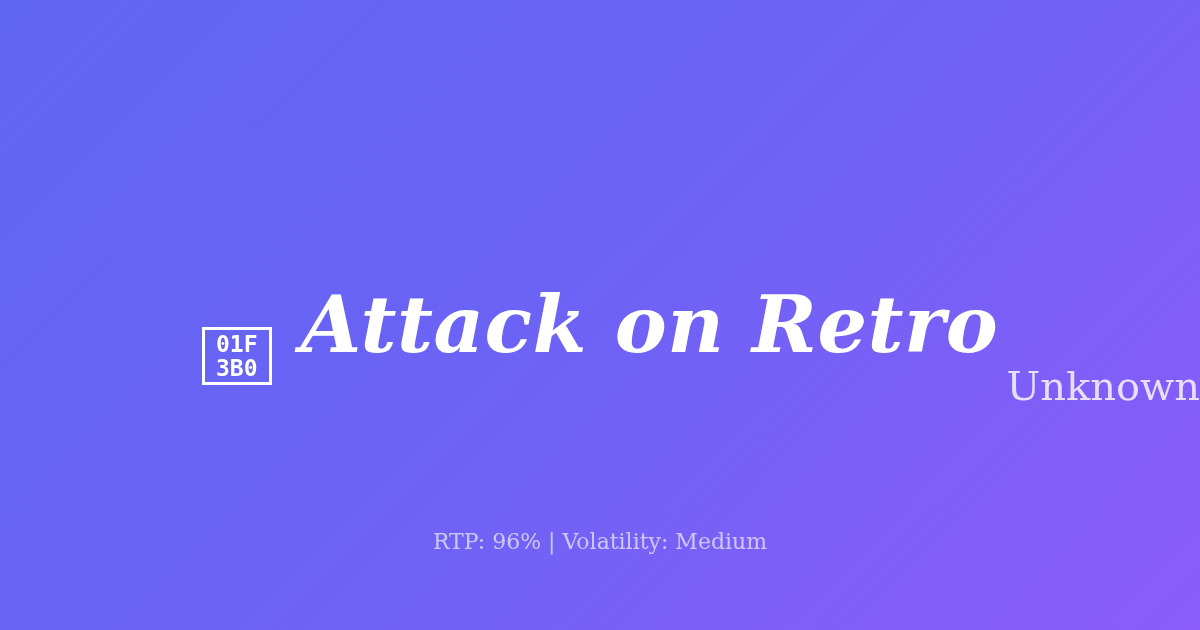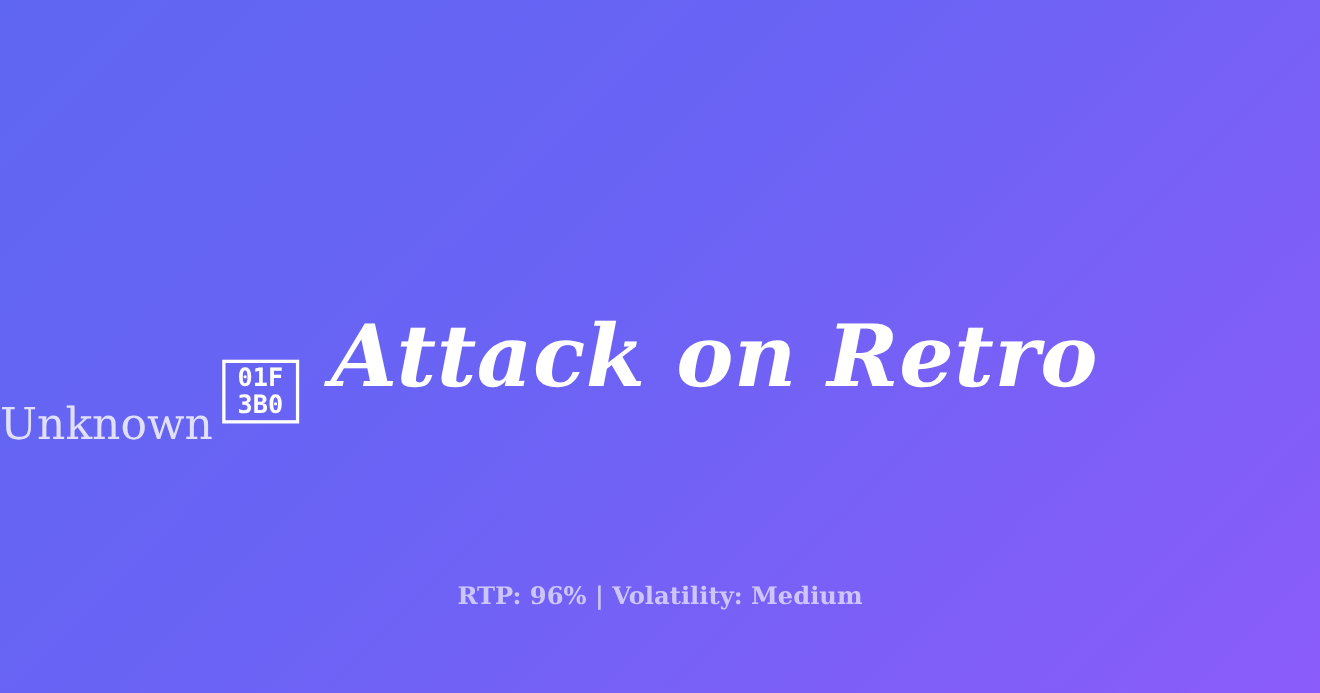--- a/index.html
+++ b/index.html
@@ -77,37 +77,37 @@
     letter-spacing: 0.5px;
     font-style: italic;
   }
 
   
   .subtitle {
     position: absolute;
     top: 362px;
     left: 0;
     right: 0;
-    text-align: left;
+    text-align: right;
     font-family: "DejaVu Serif", "Liberation Serif", serif;
     font-weight: 400;
     font-size: 40px;
     line-height: 48px;
     color: rgba(255, 255, 255, 0.80);
   }
 
   
   .footer-meta {
     position: absolute;
     top: 527px;
     left: 0;
     right: 0;
     text-align: center;
     font-family: "DejaVu Serif", "Liberation Serif", serif;
-    font-weight: 700;
+    font-weight: 400;
     font-size: 22px;
     line-height: 30px;
     color: rgba(255, 255, 255, 0.64);
   }
 </style>
 </head>
 <body>
 
 <div id="og-card">
 

